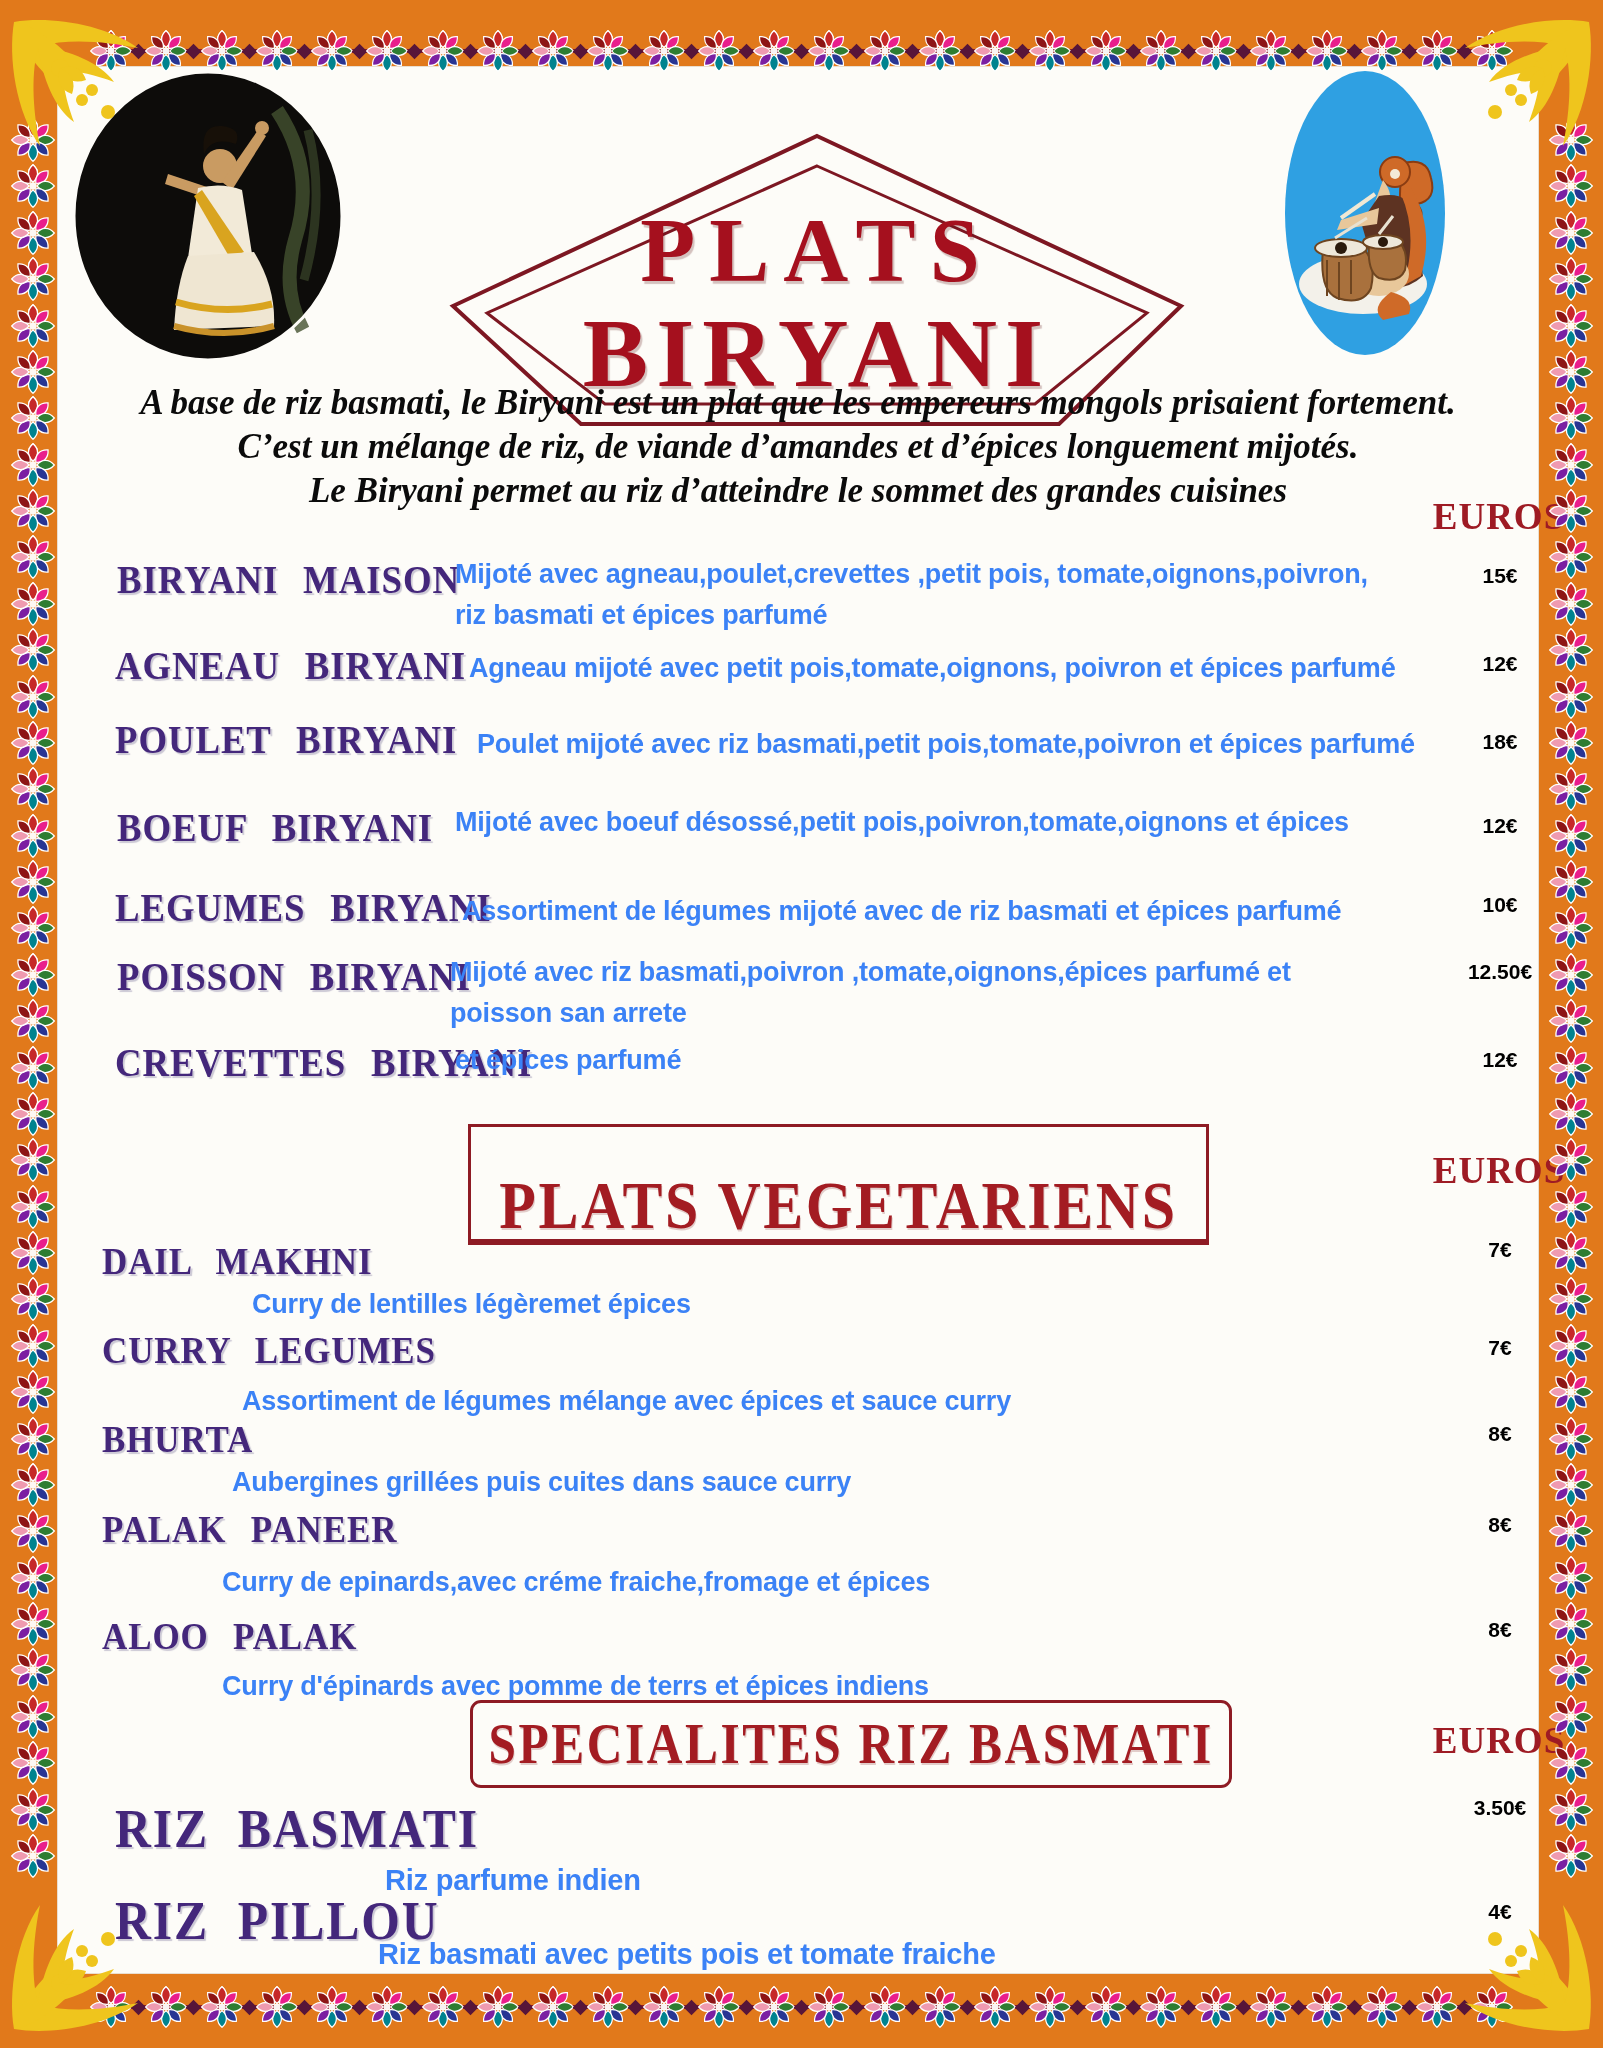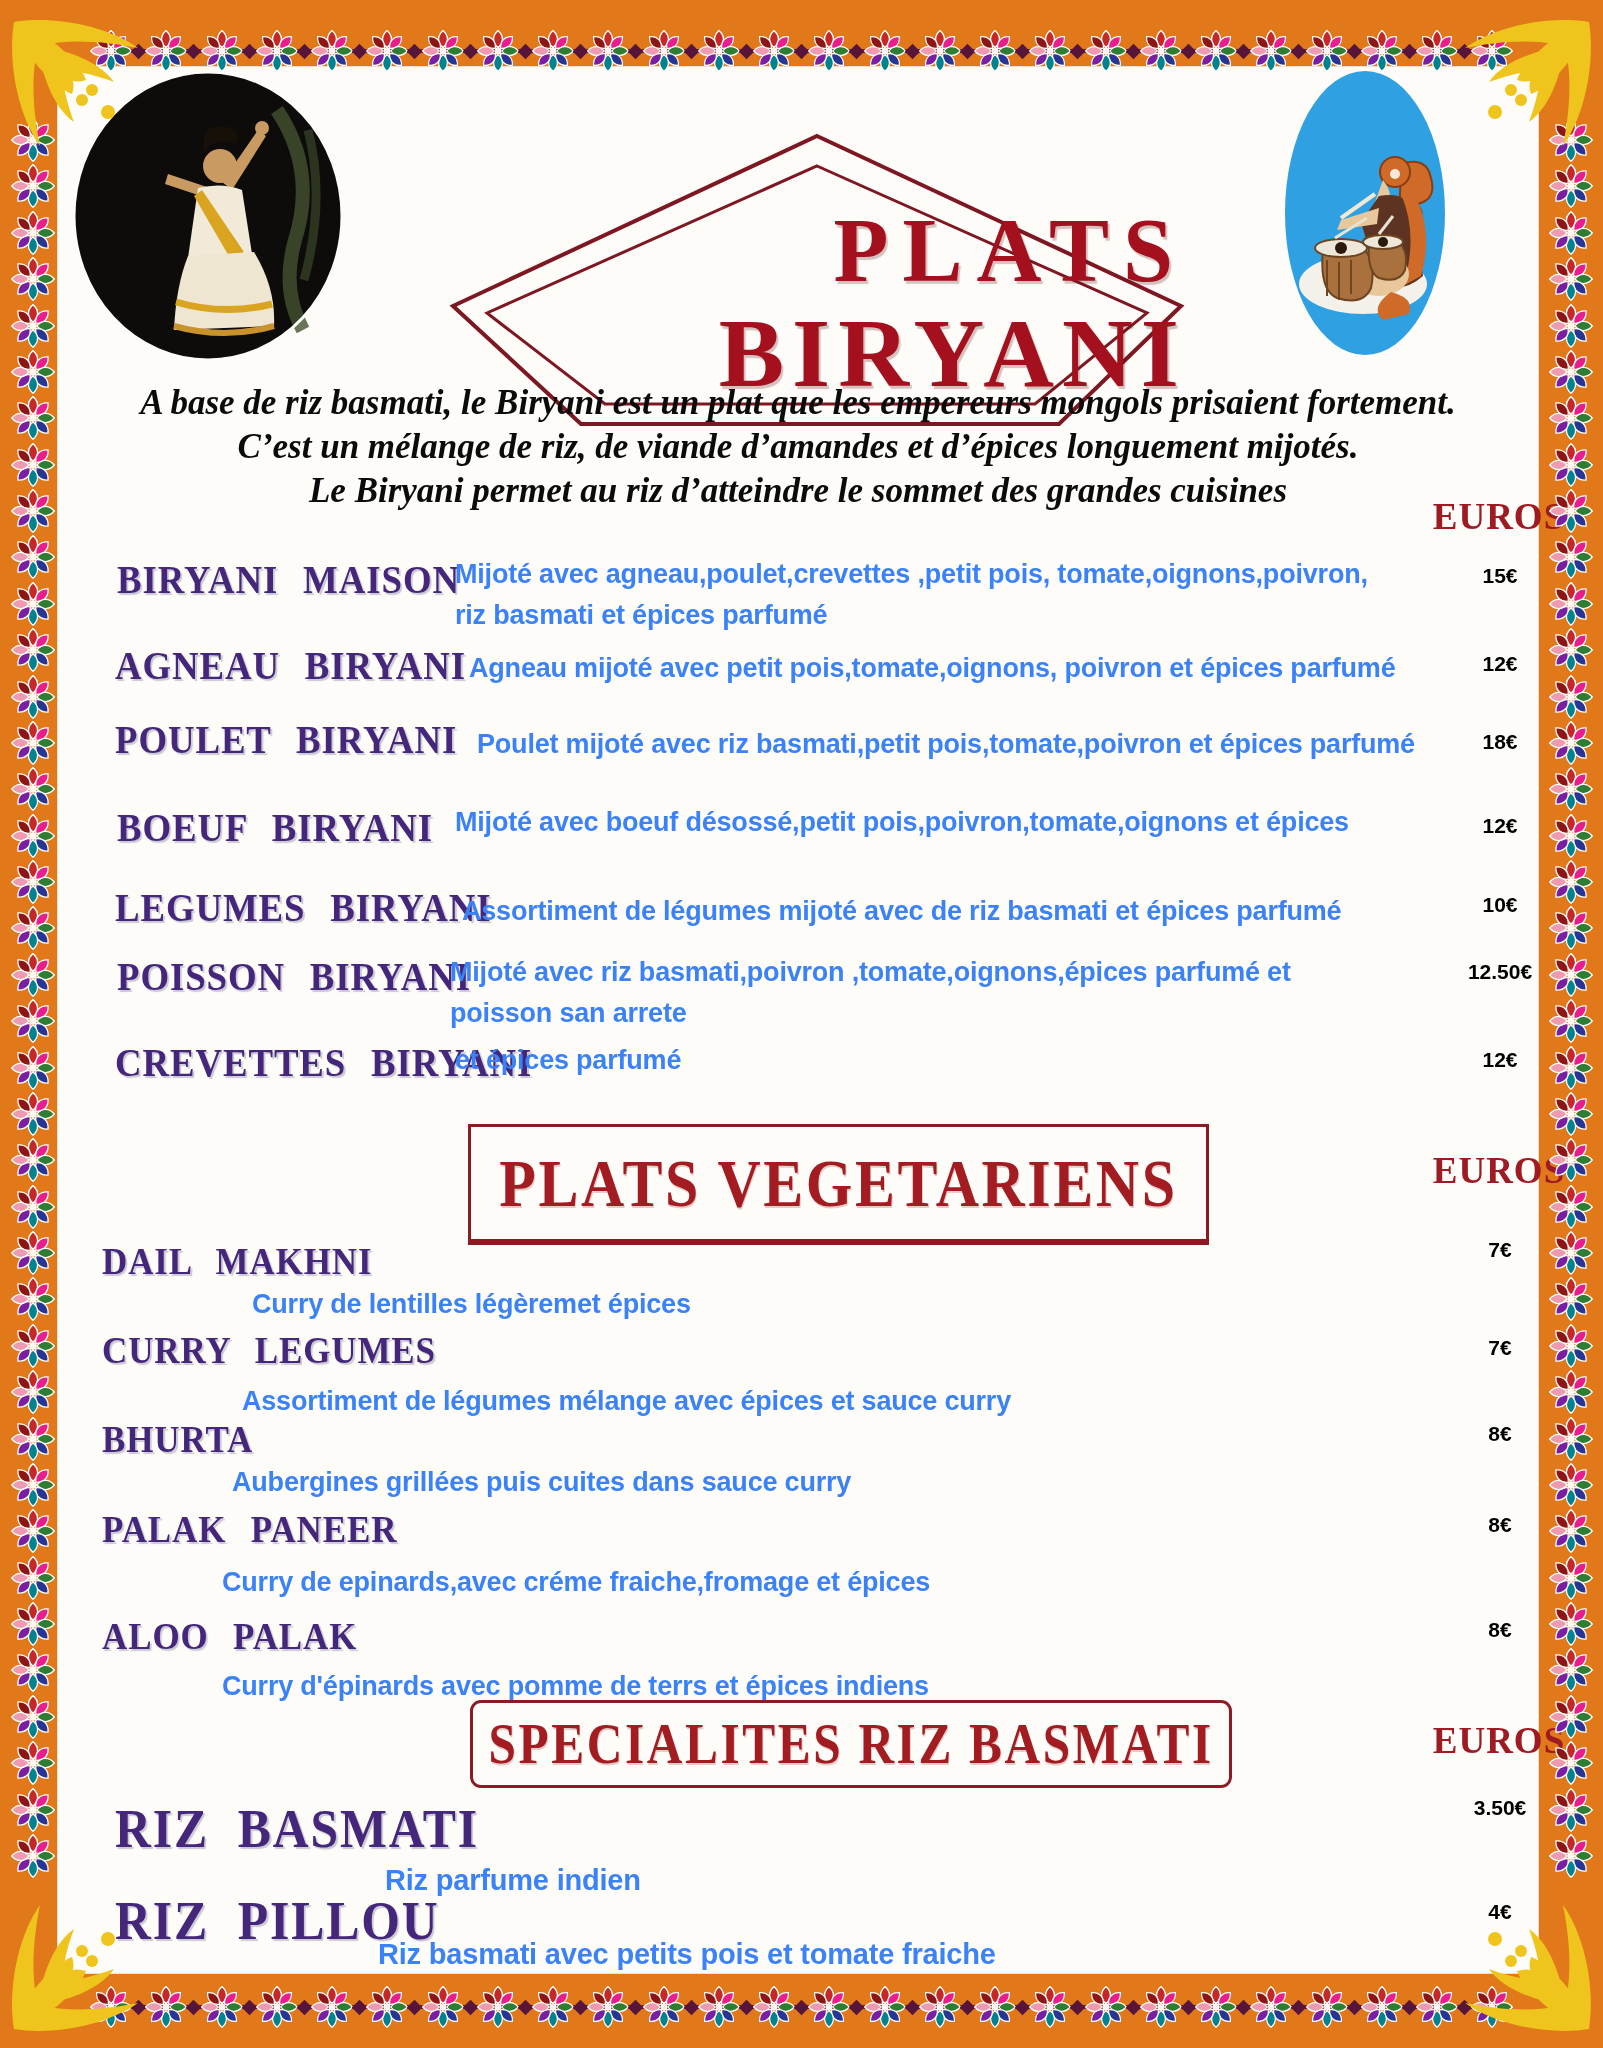--- a/index.html
+++ b/index.html
@@ -18,21 +18,21 @@
   .band-h::before{content:"";position:absolute;left:6px;right:6px;top:50%;margin-top:-2px;
                   height:4px;background:#8e1b24;z-index:0;}
   .flw{width:42px;height:42px;position:relative;z-index:1;flex:0 0 auto;}
   .band-v .flw{width:44px;height:44px;}
   .dmd{width:11px;height:11px;background:#571539;transform:rotate(45deg);
        position:relative;z-index:1;flex:0 0 auto;align-self:center;}
   .crn{position:absolute;width:135px;height:135px;z-index:4;}
   
   .title-wrap{position:absolute;left:390px;top:66px;width:740px;height:302px;}
   .title-wrap svg{position:absolute;left:0;top:0;}
-  .title-line{position:absolute;left:0;width:740px;text-align:right;
+  .title-line{position:absolute;left:0;width:740px;text-align:center;
               font-family:"Liberation Serif",serif;font-weight:bold;color:#A5101E;
               white-space:nowrap;text-shadow:2px 3px 1px rgba(90,20,20,.25);}
   .title-line.l1{top:74px;font-size:90px;letter-spacing:14px;line-height:1;}
   .title-line.l2{top:172px;font-size:98px;letter-spacing:8px;line-height:1;}
   
   .intro-line{position:absolute;left:0;width:1482px;text-align:center;
               font-family:"Liberation Serif",serif;font-style:italic;font-weight:bold;
               color:#0b0b0b;font-size:35px;line-height:1.1;white-space:nowrap;}
   
   .iname{position:absolute;font-family:"Liberation Serif",serif;font-weight:bold;
@@ -47,21 +47,21 @@
   .iprice{position:absolute;left:1368px;width:150px;text-align:center;font-weight:bold;
           font-size:21px;color:#000;}
   .euros{position:absolute;left:1362px;width:160px;text-align:center;
          font-family:"Liberation Serif",serif;font-weight:bold;font-size:37px;color:#9E1B24;
          letter-spacing:1px;line-height:1;}
   .secbox{position:absolute;border:3px solid #8e1b24;display:flex;align-items:center;
           justify-content:center;background:#fdfcf8;}
   .secbox .sectxt{font-family:"Liberation Serif",serif;font-weight:bold;color:#A31C22;
           white-space:nowrap;transform:scaleX(.88);letter-spacing:3px;line-height:1;
           text-shadow:1px 2px 0 rgba(120,20,20,.2);}
-  .box-veg{left:468px;top:1124px;width:735px;height:112px;box-shadow:0 3px 0 #8e1b24;}
+  .box-veg{left:468px;top:1124px;width:735px;height:112px;box-shadow:0 3px 0 #8e1b24;align-items:flex-end;}
   .box-veg .sectxt{font-size:68px;}
   .box-rice{left:470px;top:1700px;width:756px;height:82px;border-radius:11px;}
   .box-rice .sectxt{font-size:56px;}
   .oval{position:absolute;z-index:2;}
 </style>
 </head>
 <body>
 
 <svg width="0" height="0" style="position:absolute">
   <defs>

